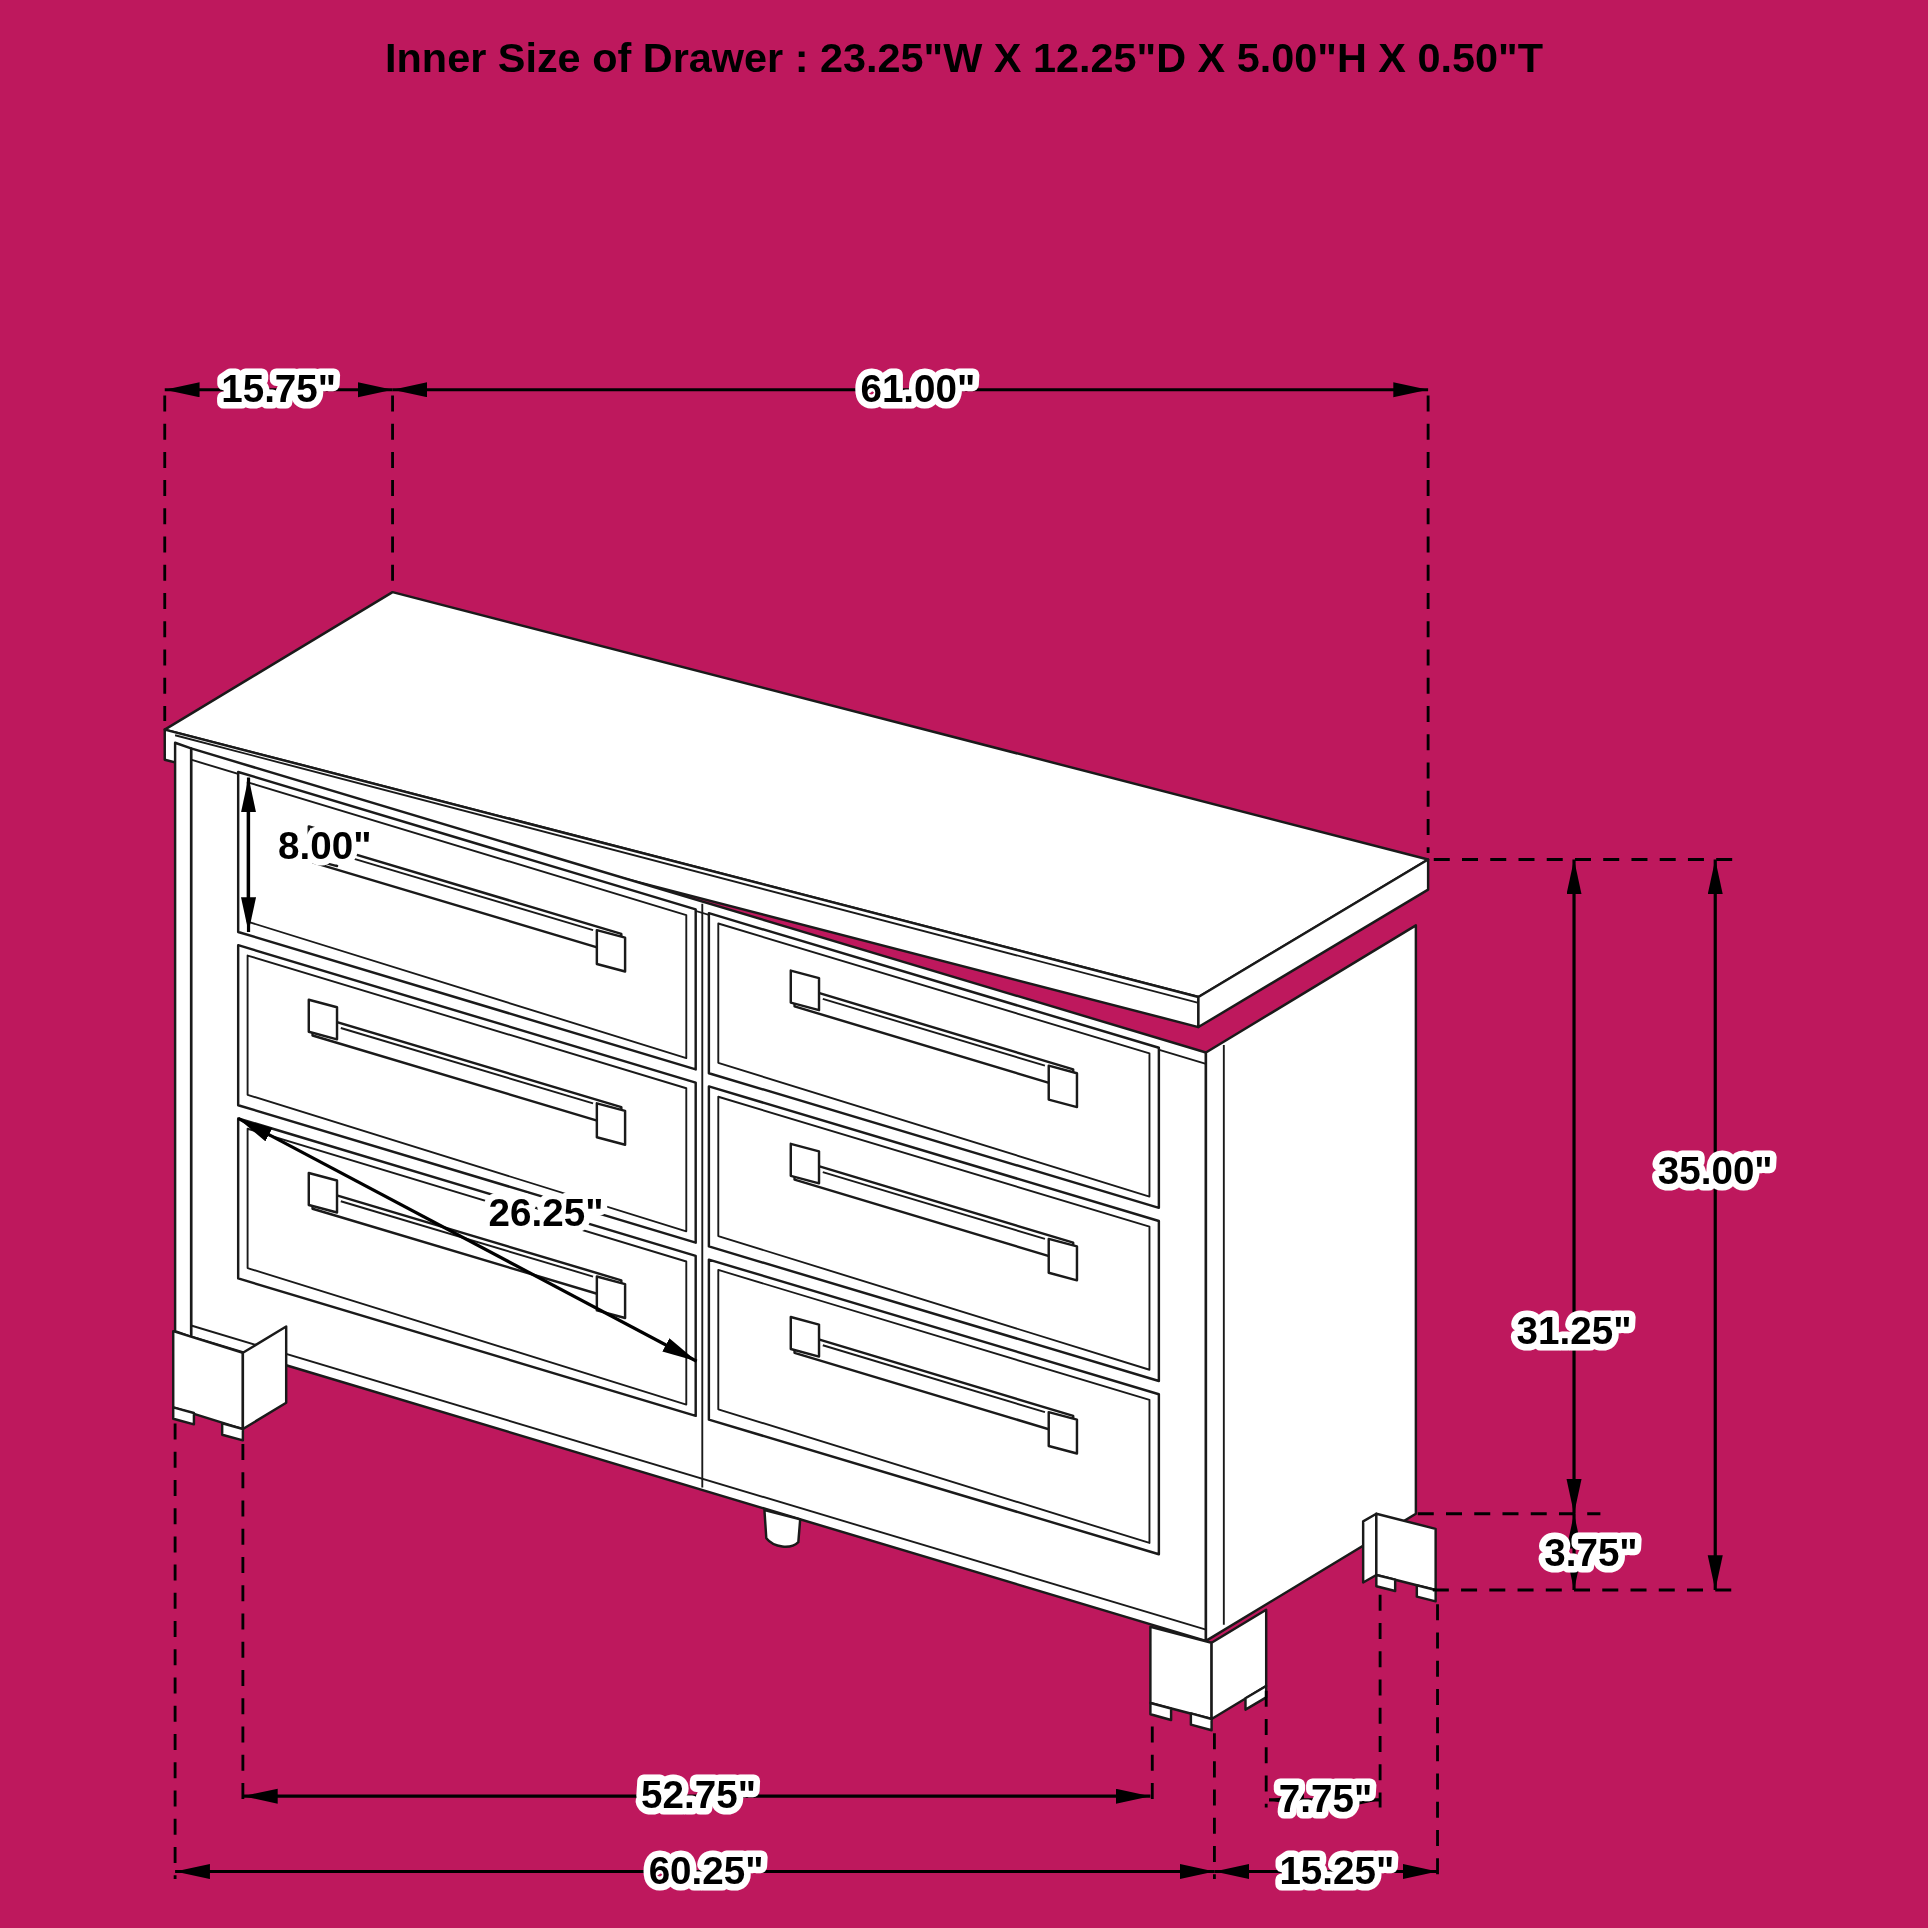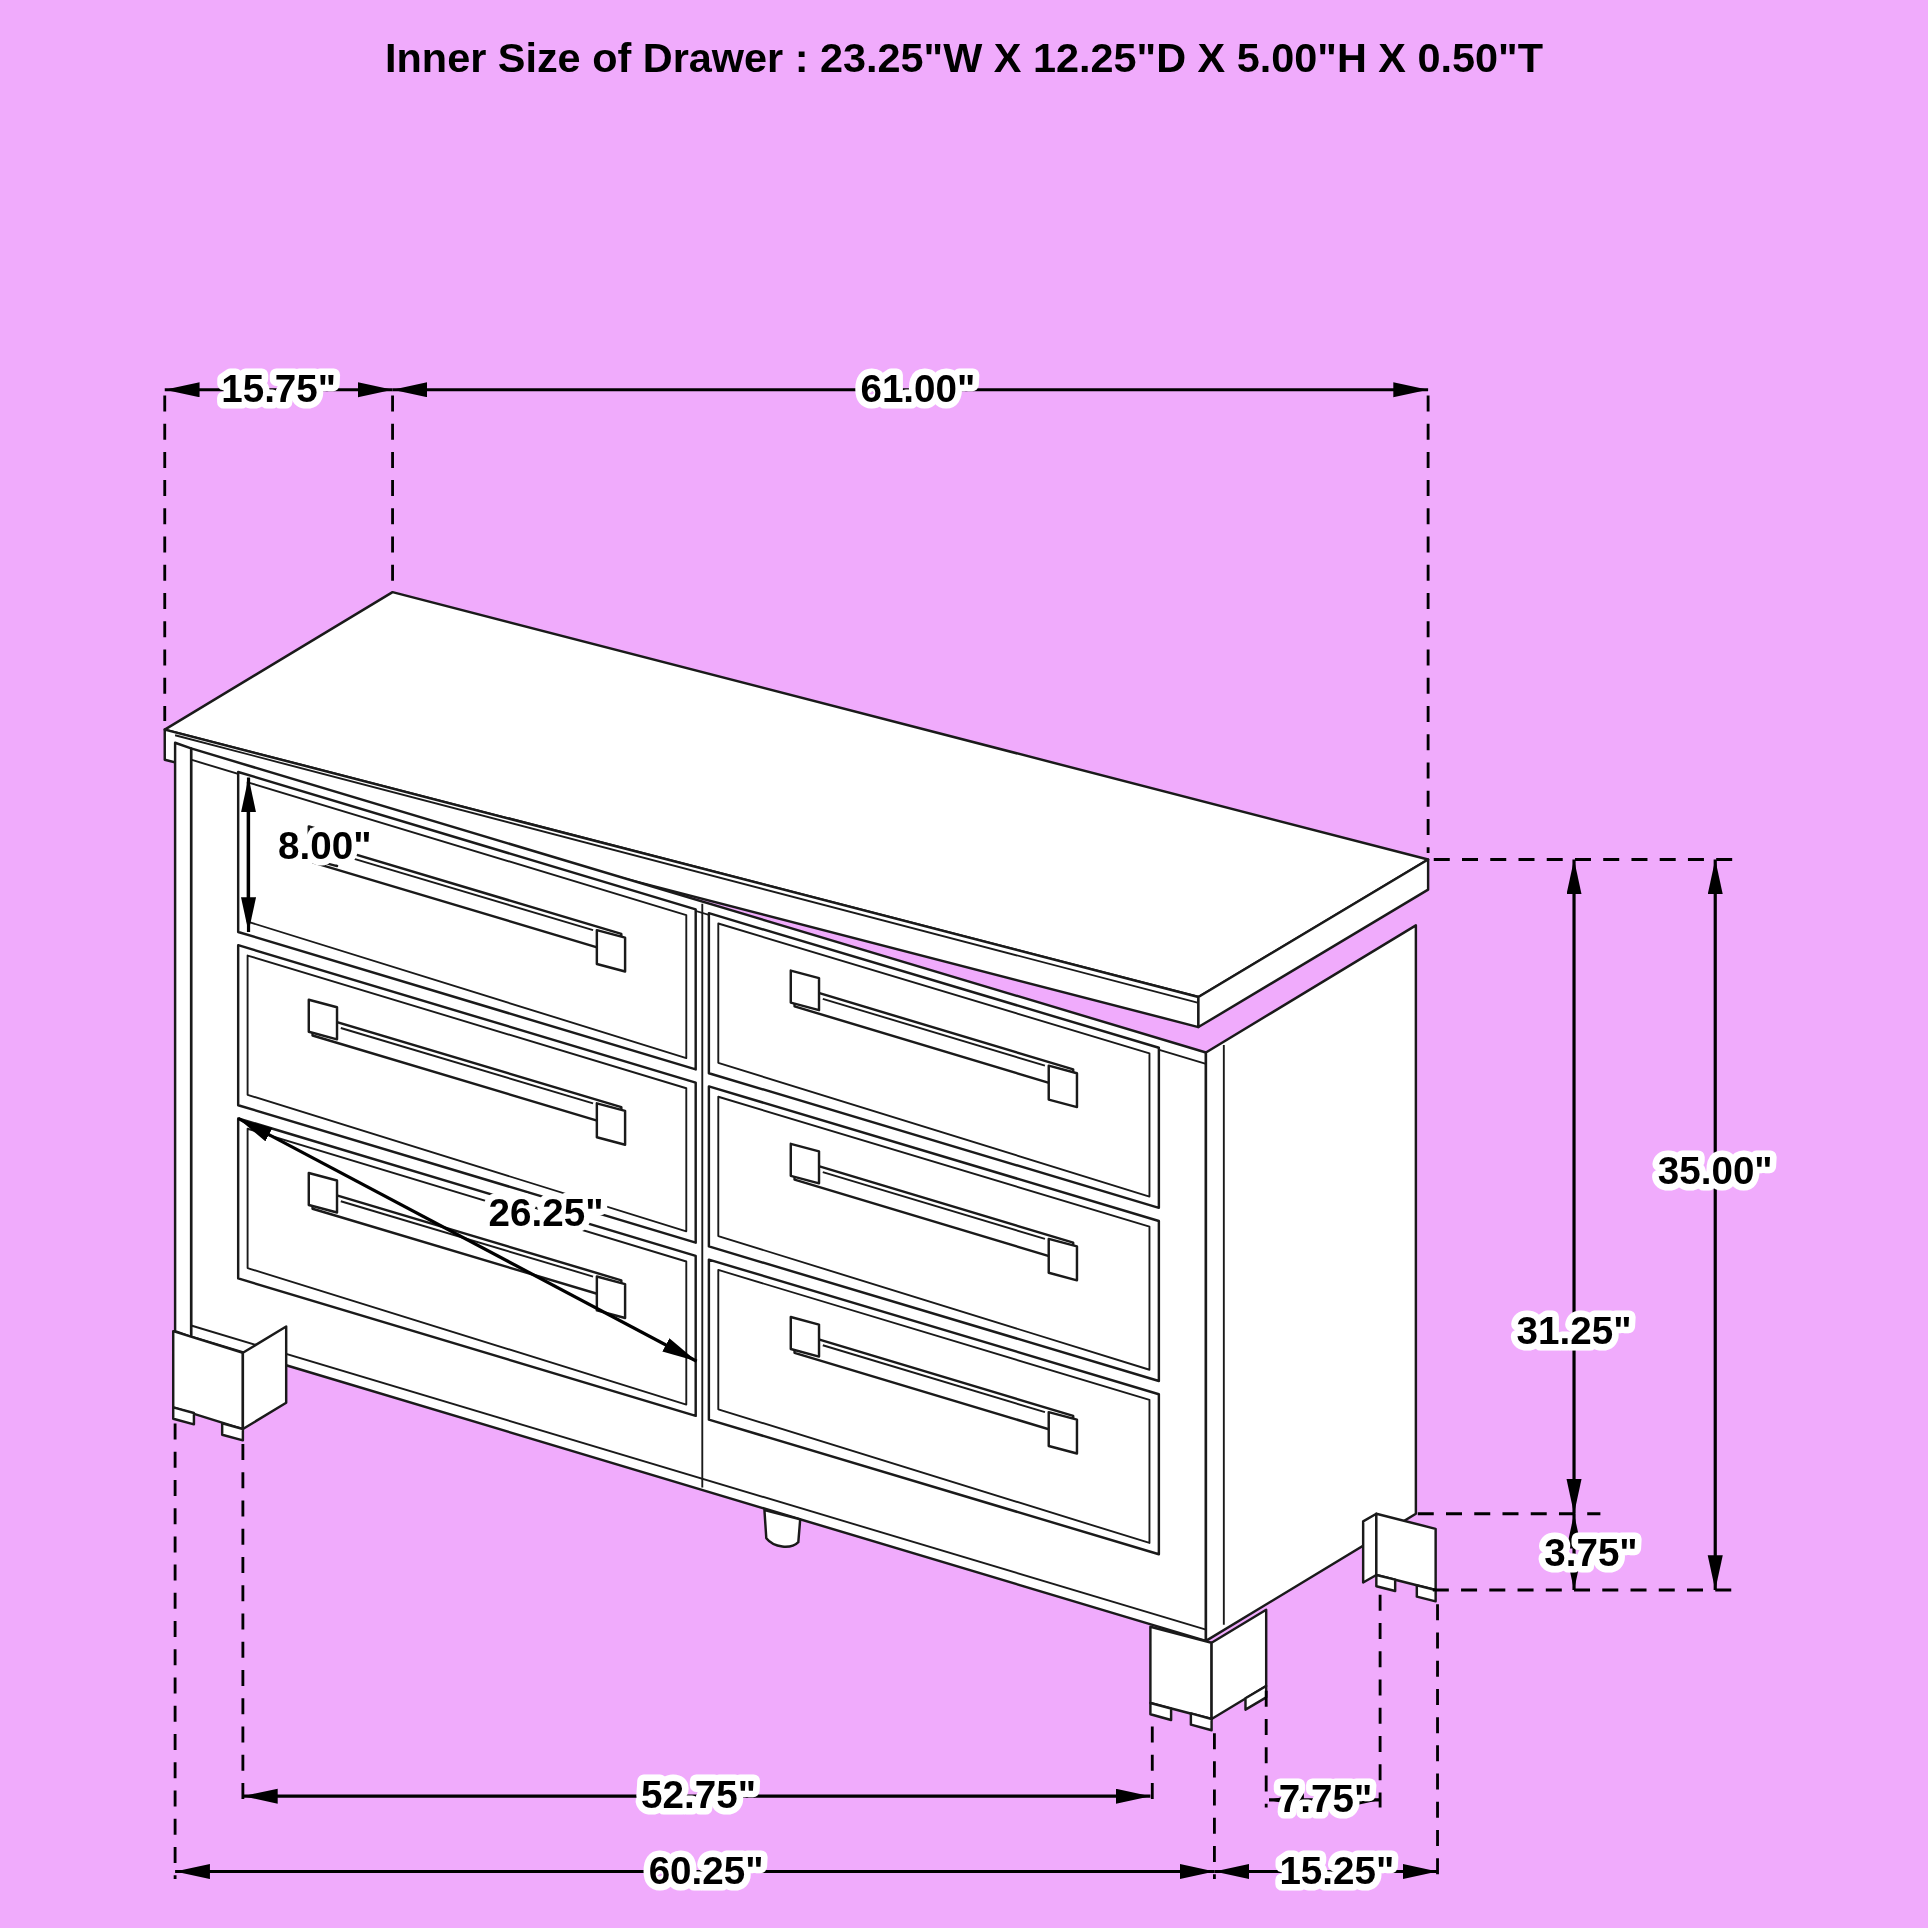--- a/index.html
+++ b/index.html
@@ -5,21 +5,21 @@
   html, body {
     margin: 0;
     padding: 0;
     background: #ffffff;
     font-family: "Liberation Sans", sans-serif;
   }
   .stage {
     position: relative;
     width: 1928px;
     height: 1928px;
-    background: #f0abfc;
+    background: #be185d;
     overflow: hidden;
   }
   svg { display: block; }
   .face { fill: #ffffff; stroke: #1a1a1a; stroke-width: 2.6; stroke-linejoin: round; }
   .thin { fill: none;    stroke: #1a1a1a; stroke-width: 2;   stroke-linejoin: round; }
 
   
   .dimline { stroke: #000000; stroke-width: 3.4; fill: none; }
   .dash    { stroke: #000000; stroke-width: 3;   fill: none; stroke-dasharray: 17 13; }
 

